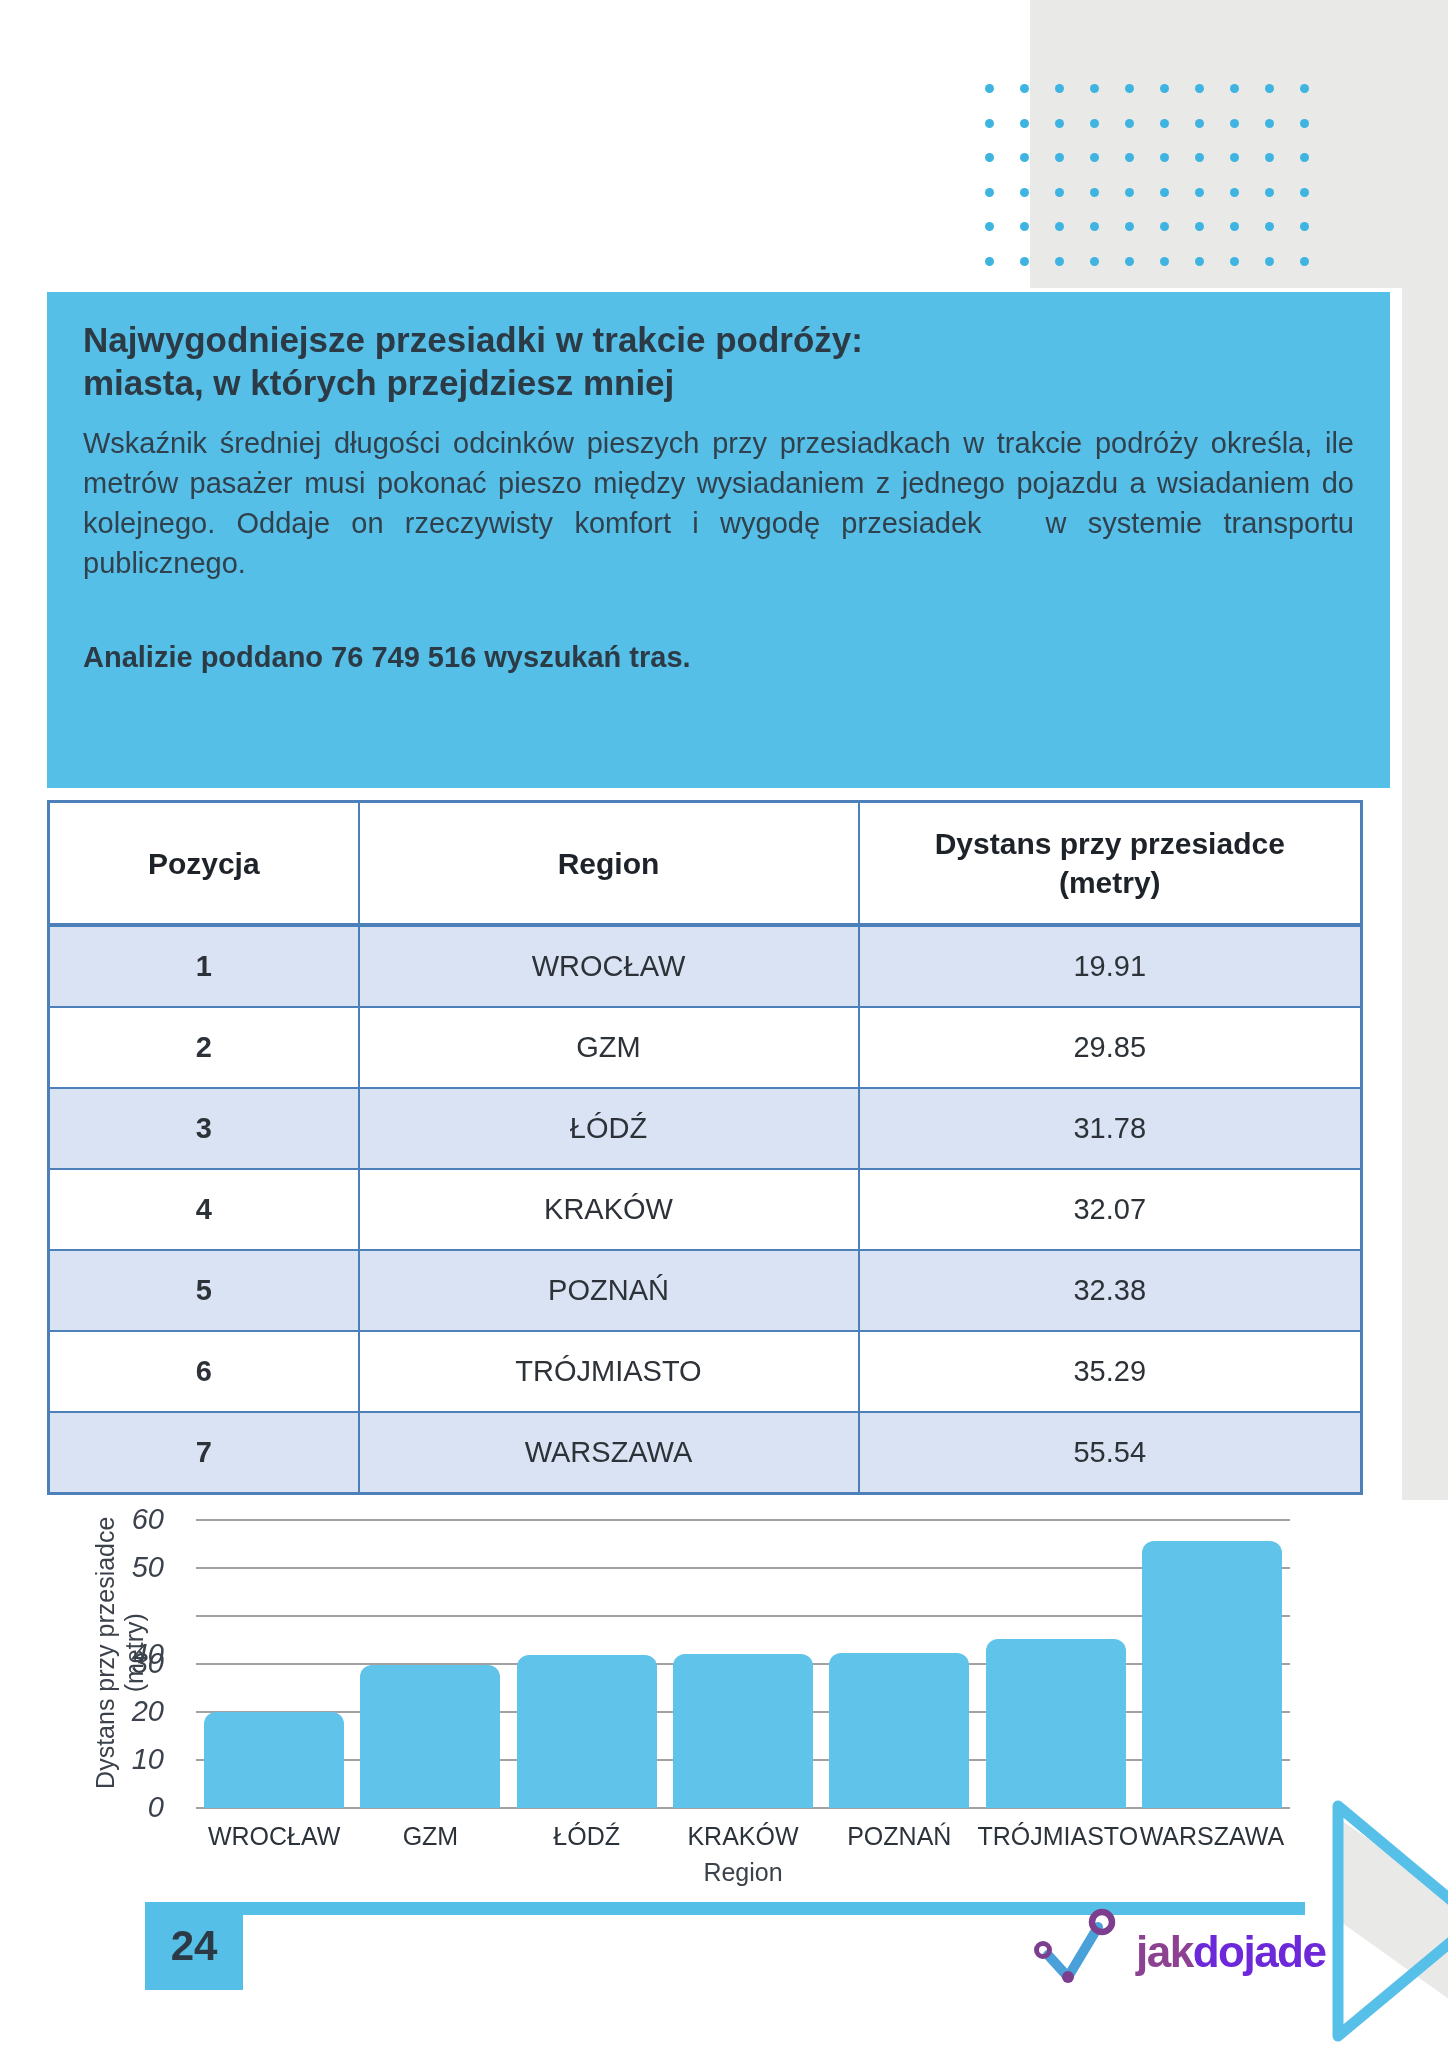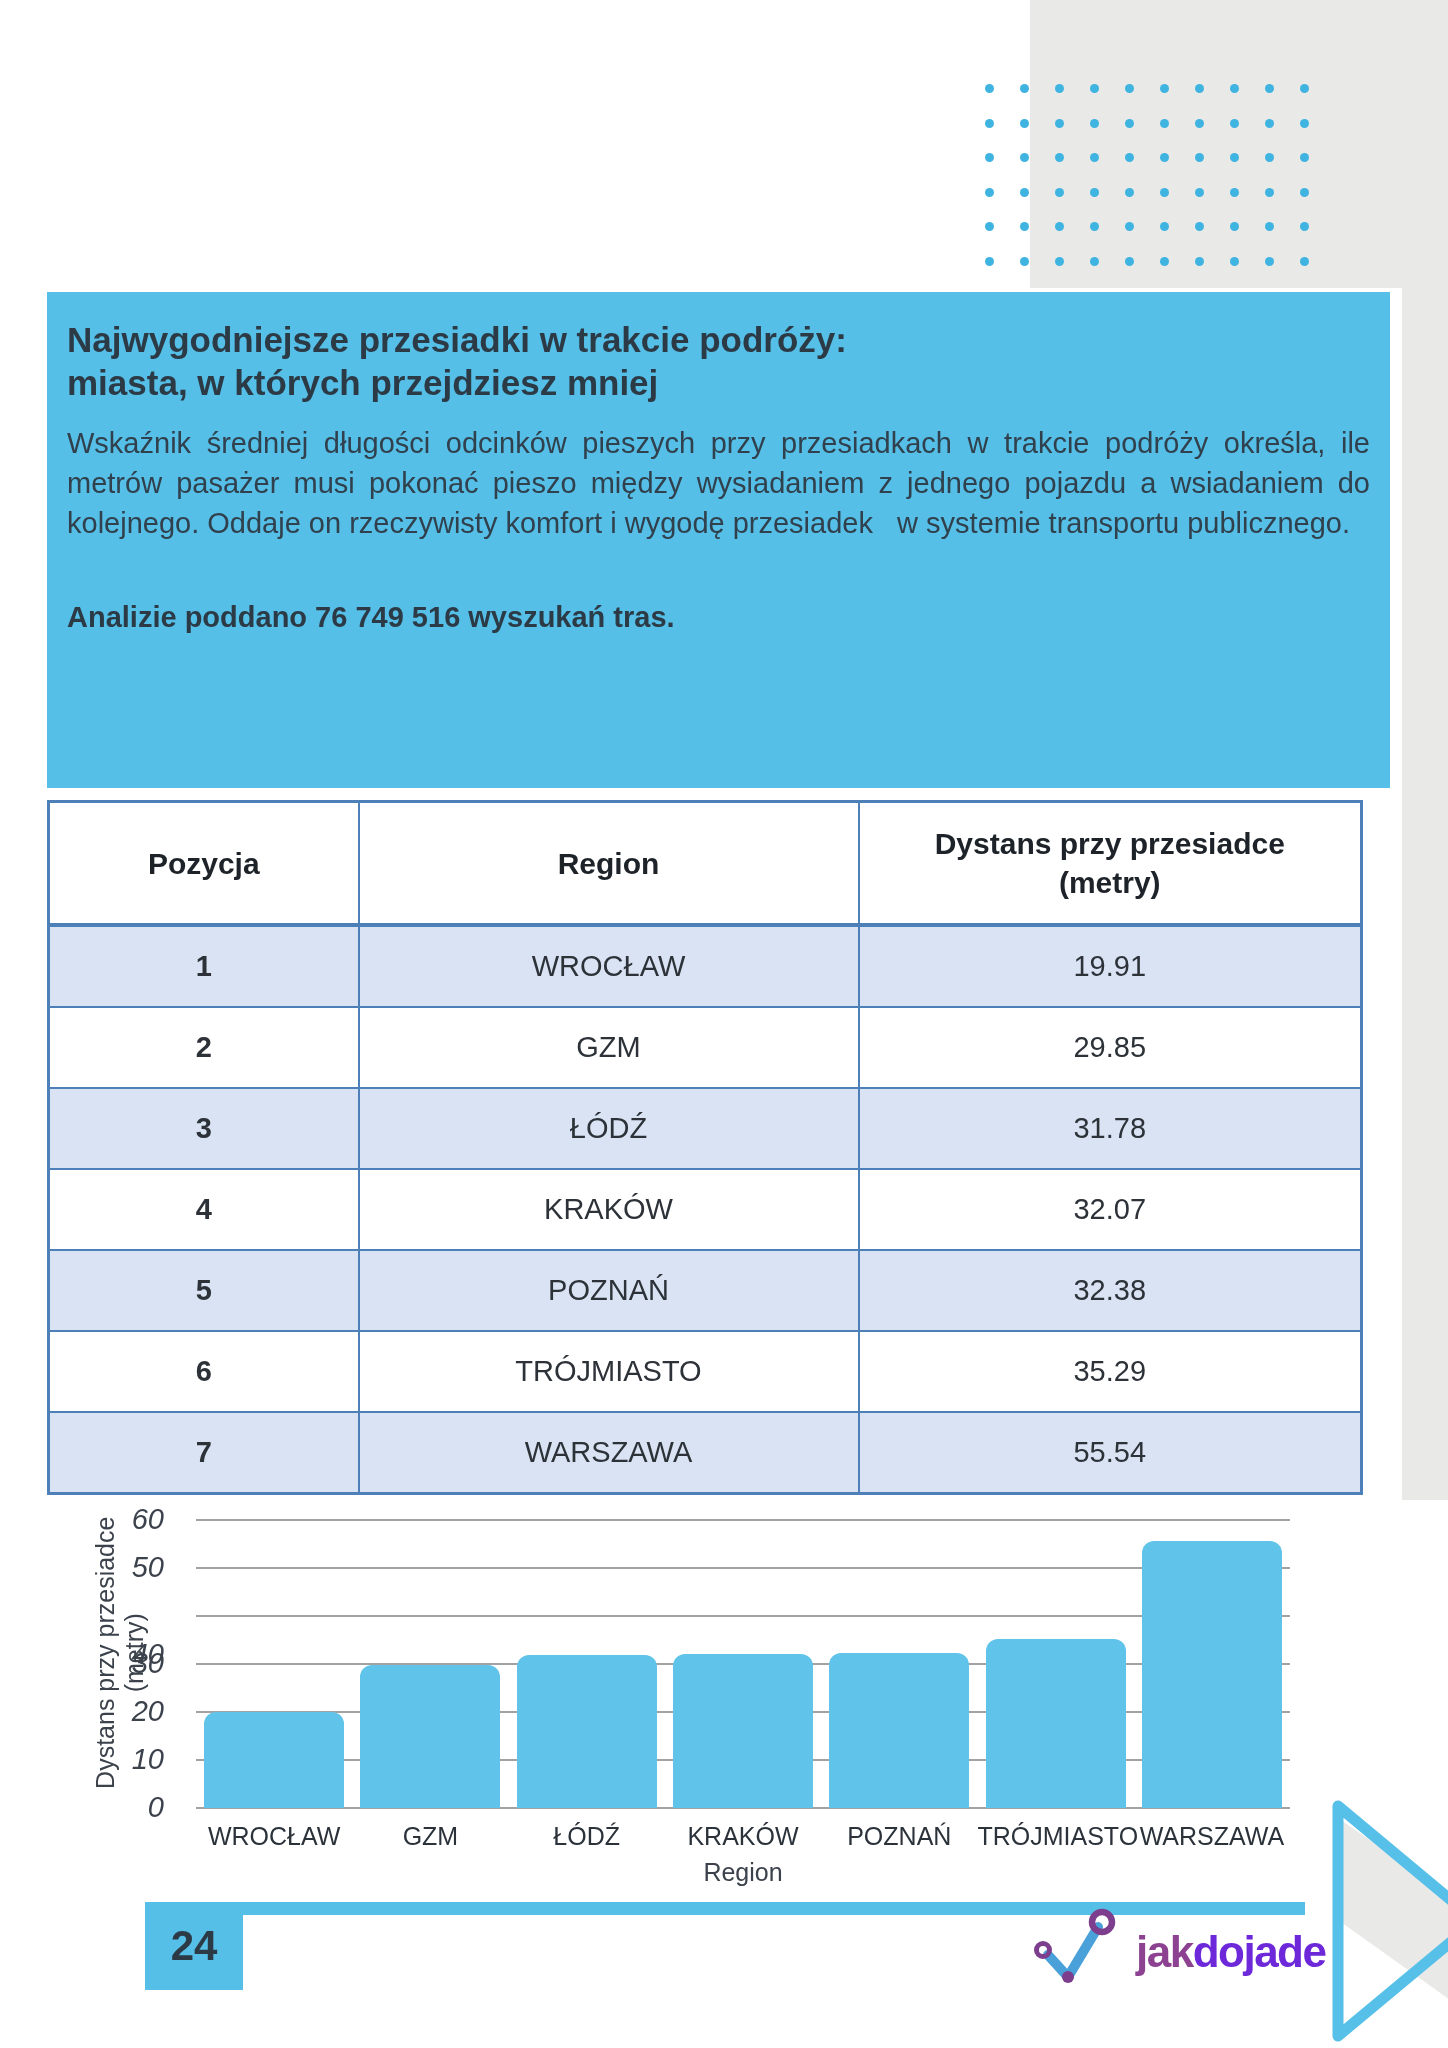--- a/index.html
+++ b/index.html
@@ -14,21 +14,21 @@
   .dot-grid { position:absolute; left:985px; top:84px; width:330px; height:190px; }
   .dot { position:absolute; width:9px; height:9px; border-radius:50%; background:#3fb4e0; }
 
   
   .title-block { position:absolute; left:115px; top:70px; }
   .title-line { font-size:48px; font-weight:bold; letter-spacing:-0.5px; line-height:1.13; color:#3b424b; }
   .subtitle { font-size:31px; font-weight:normal; color:#3b424b; margin-top:4px; }
 
   
   .info-box { position:absolute; left:47px; top:292px; width:1343px; height:496px; background:#55bfe7;
-              box-sizing:border-box; padding:26px 20px; }
+              box-sizing:border-box; padding:26px 36px; }
   .info-heading { font-size:35px; font-weight:bold; color:#2c3a46; line-height:1.24; }
   .info-box p { margin:0; font-size:29px; color:#31404d; line-height:1.38; text-align:justify; }
   .info-box p.p1 { margin-top:18px; }
   .info-box p.p2 { margin-top:40px; }
   .analysis { margin-top:58px; font-weight:bold; font-size:29px; color:#2c3a46; }
 
   
   .rank-table { position:absolute; left:47px; top:800px; width:1313px; border-collapse:collapse;
                 table-layout:fixed; border:3px solid #4d7fb9; }
   .rank-table th { border:2px solid #4d7fb9; border-bottom:4px solid #4d7fb9; height:120px;

